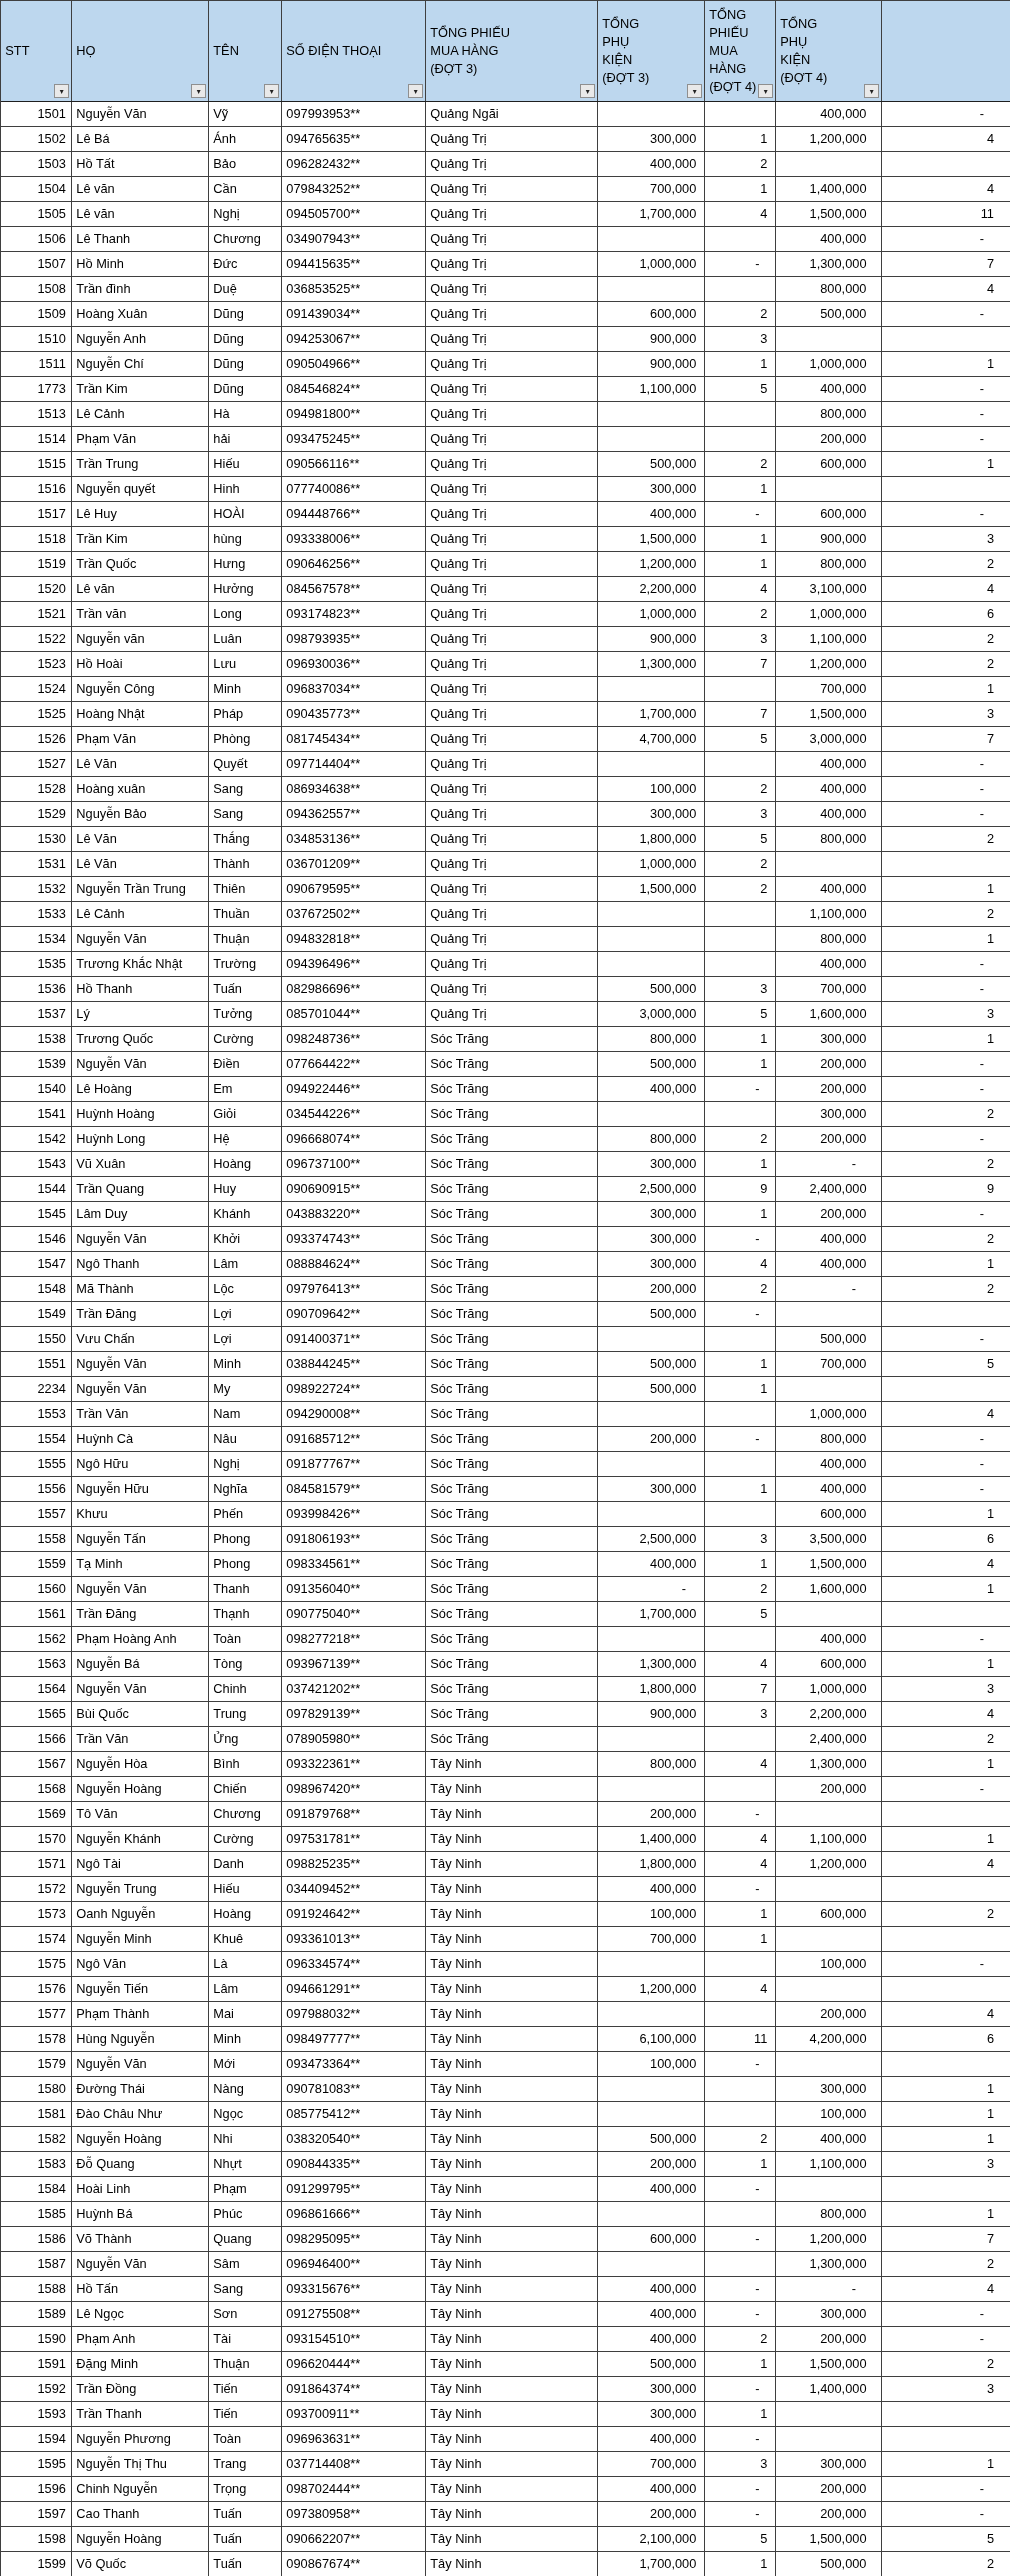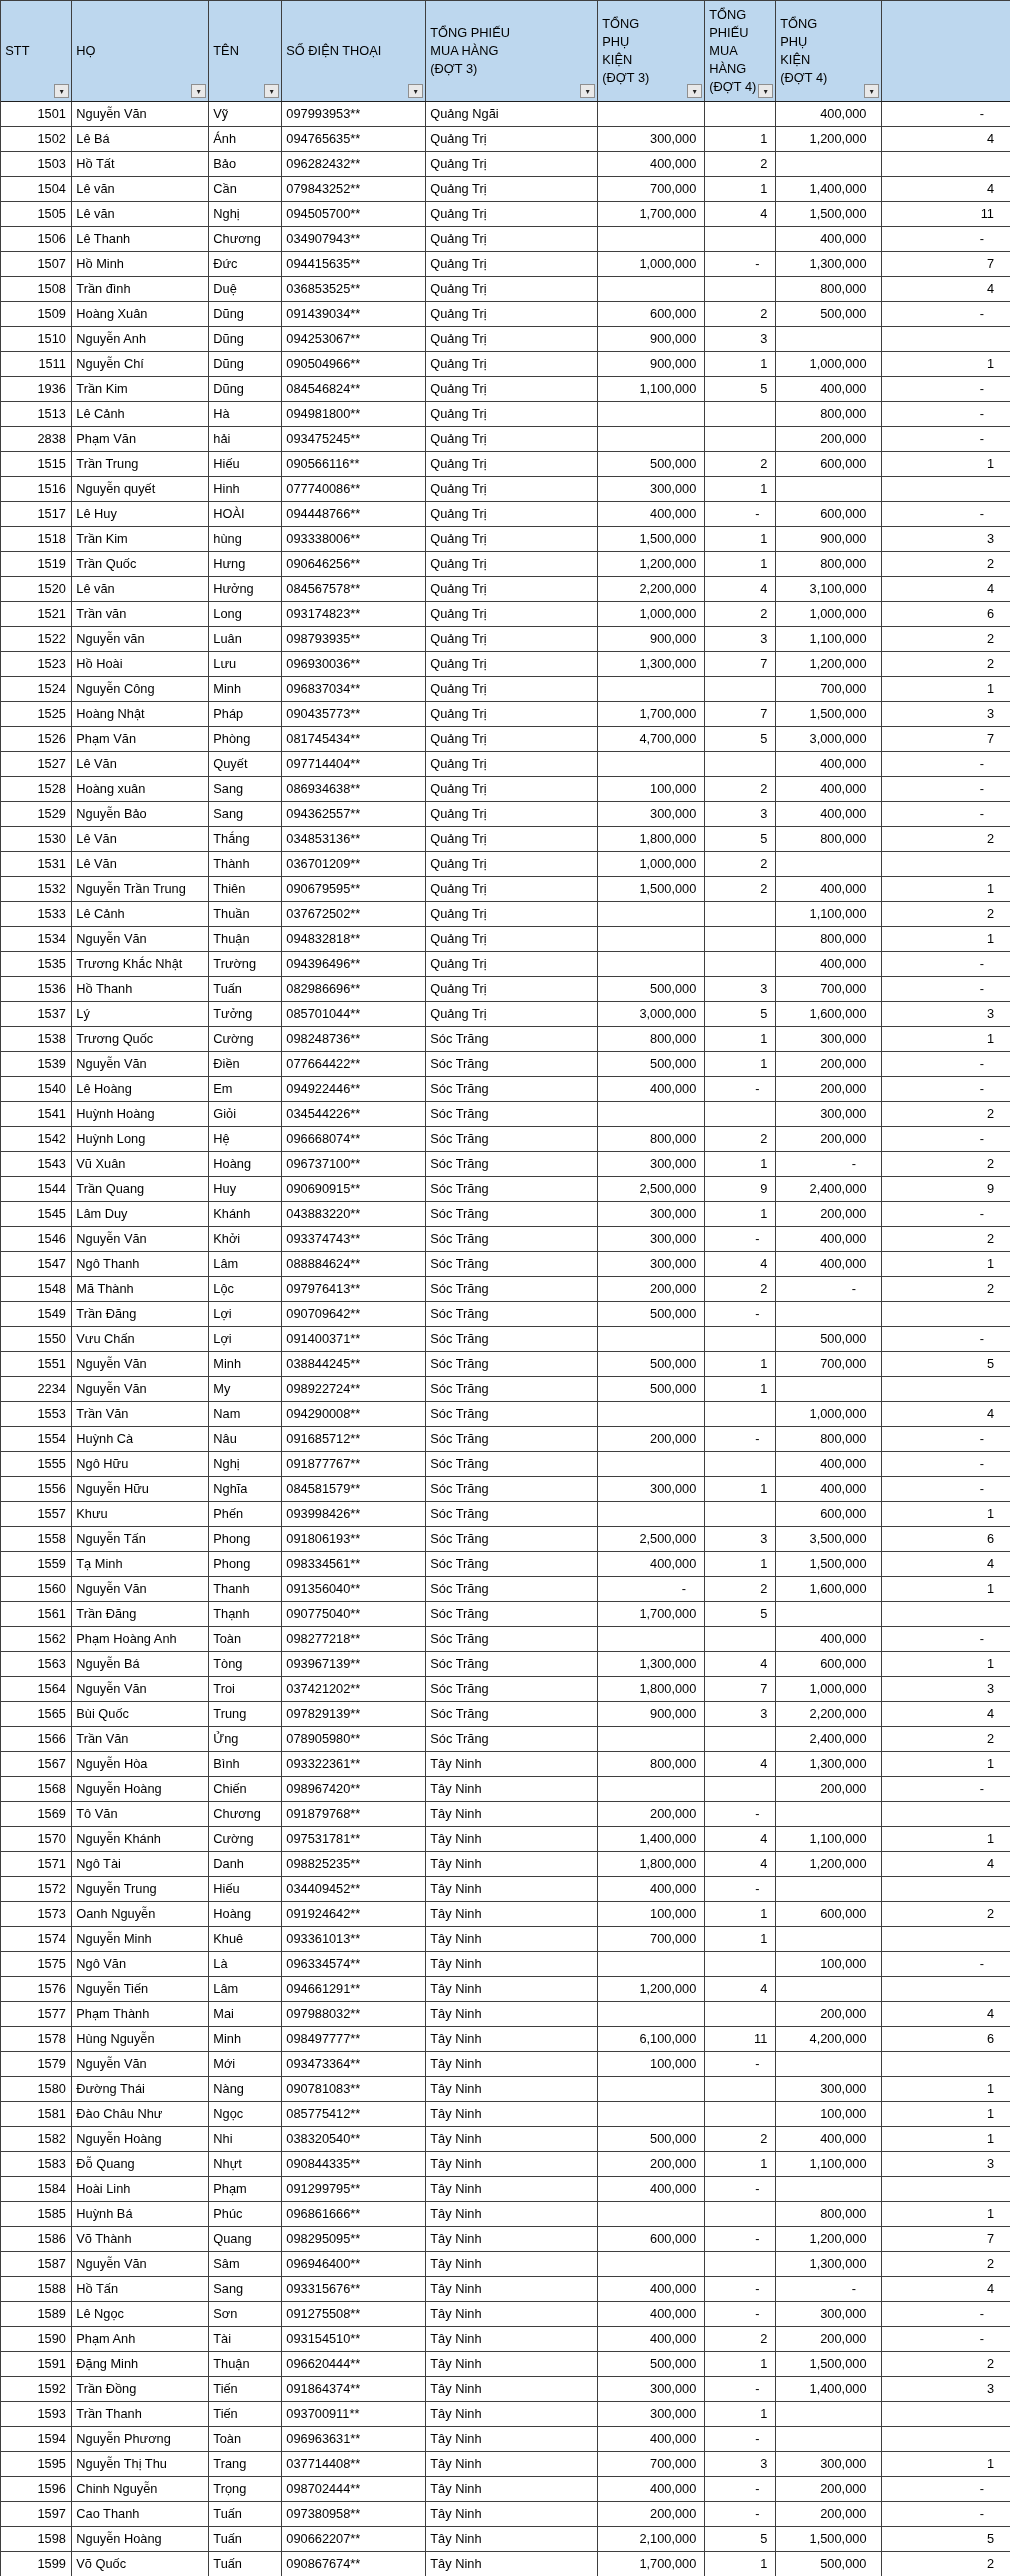--- a/index.html
+++ b/index.html
@@ -212,21 +212,21 @@
         <div class="cell c-text">Nguyễn Chí</div>
         <div class="cell c-text">Dũng</div>
         <div class="cell c-text">090504966**</div>
         <div class="cell c-text">Quảng Trị</div>
         <div class="cell c-v3">900,000</div>
         <div class="cell c-pk3">1</div>
         <div class="cell c-v4">1,000,000</div>
         <div class="cell c-pk4">1</div>
       </div>
       <div class="trow">
-        <div class="cell c-stt">1936</div>
+        <div class="cell c-stt">1773</div>
         <div class="cell c-text">Trần Kim</div>
         <div class="cell c-text">Dũng</div>
         <div class="cell c-text">084546824**</div>
         <div class="cell c-text">Quảng Trị</div>
         <div class="cell c-v3">1,100,000</div>
         <div class="cell c-pk3">5</div>
         <div class="cell c-v4">400,000</div>
         <div class="cell c-pk4 dash">-</div>
       </div>
       <div class="trow">
@@ -234,21 +234,21 @@
         <div class="cell c-text">Lê Cảnh</div>
         <div class="cell c-text">Hà</div>
         <div class="cell c-text">094981800**</div>
         <div class="cell c-text">Quảng Trị</div>
         <div class="cell c-v3"></div>
         <div class="cell c-pk3"></div>
         <div class="cell c-v4">800,000</div>
         <div class="cell c-pk4 dash">-</div>
       </div>
       <div class="trow">
-        <div class="cell c-stt">2838</div>
+        <div class="cell c-stt">1514</div>
         <div class="cell c-text">Phạm Văn</div>
         <div class="cell c-text">hải</div>
         <div class="cell c-text">093475245**</div>
         <div class="cell c-text">Quảng Trị</div>
         <div class="cell c-v3"></div>
         <div class="cell c-pk3"></div>
         <div class="cell c-v4">200,000</div>
         <div class="cell c-pk4 dash">-</div>
       </div>
       <div class="trow">
@@ -786,21 +786,21 @@
         <div class="cell c-text">093967139**</div>
         <div class="cell c-text">Sóc Trăng</div>
         <div class="cell c-v3">1,300,000</div>
         <div class="cell c-pk3">4</div>
         <div class="cell c-v4">600,000</div>
         <div class="cell c-pk4">1</div>
       </div>
       <div class="trow">
         <div class="cell c-stt">1564</div>
         <div class="cell c-text">Nguyễn Văn</div>
-        <div class="cell c-text">Troi</div>
+        <div class="cell c-text">Chinh</div>
         <div class="cell c-text">037421202**</div>
         <div class="cell c-text">Sóc Trăng</div>
         <div class="cell c-v3">1,800,000</div>
         <div class="cell c-pk3">7</div>
         <div class="cell c-v4">1,000,000</div>
         <div class="cell c-pk4">3</div>
       </div>
       <div class="trow">
         <div class="cell c-stt">1565</div>
         <div class="cell c-text">Bùi Quốc</div>

